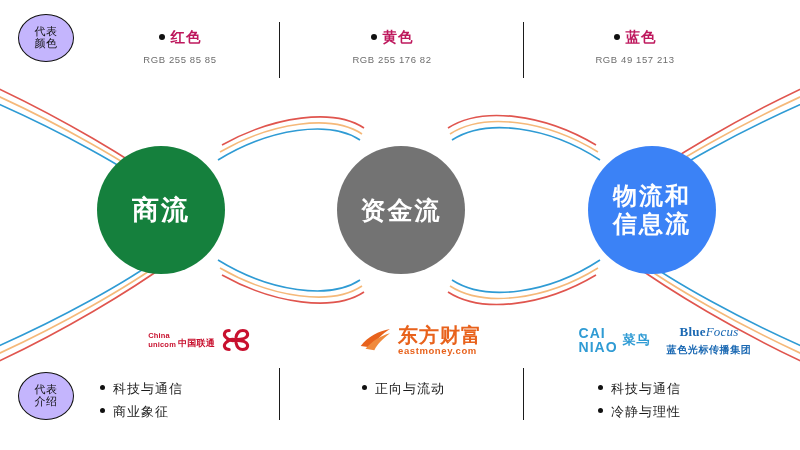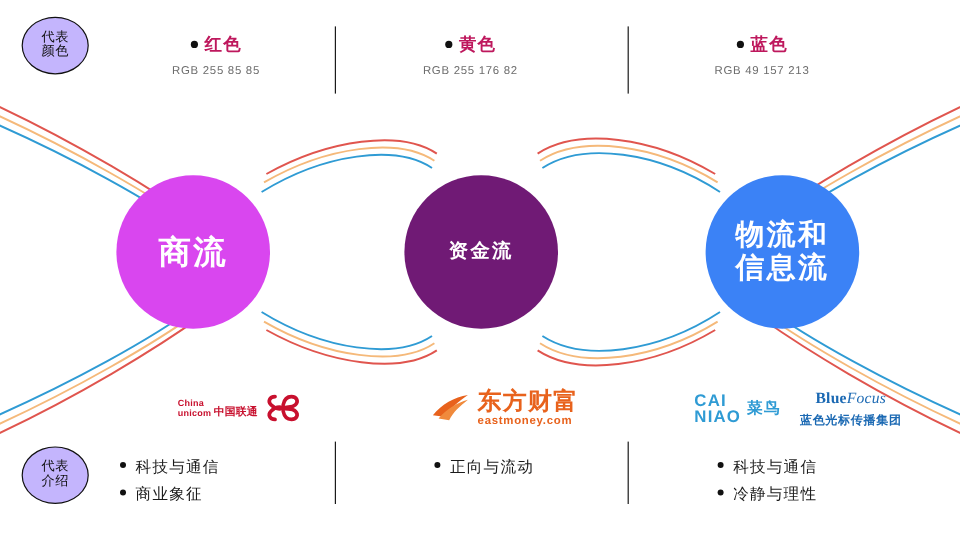--- a/index.html
+++ b/index.html
@@ -97,28 +97,28 @@
     justify-content: center;
     text-align: center;
     color: #ffffff;
     font-weight: 700;
     letter-spacing: 2px;
     line-height: 1.12;
   }
   #circle-red {
     left: 97px; top: 146px;
     width: 128px; height: 128px;
-    background: #d946ef;
+    background: #15803d;
     font-size: 27px;
   }
   #circle-yellow {
     left: 337px; top: 146px;
     width: 128px; height: 128px;
-    background: #701a75;
-    font-size: 16px;
+    background: #737373;
+    font-size: 25px;
   }
   #circle-blue {
     left: 588px; top: 146px;
     width: 128px; height: 128px;
     background: #3b82f6;
     font-size: 24px;
   }
   #circle-blue .label { line-height: 1.16; }
 
   

